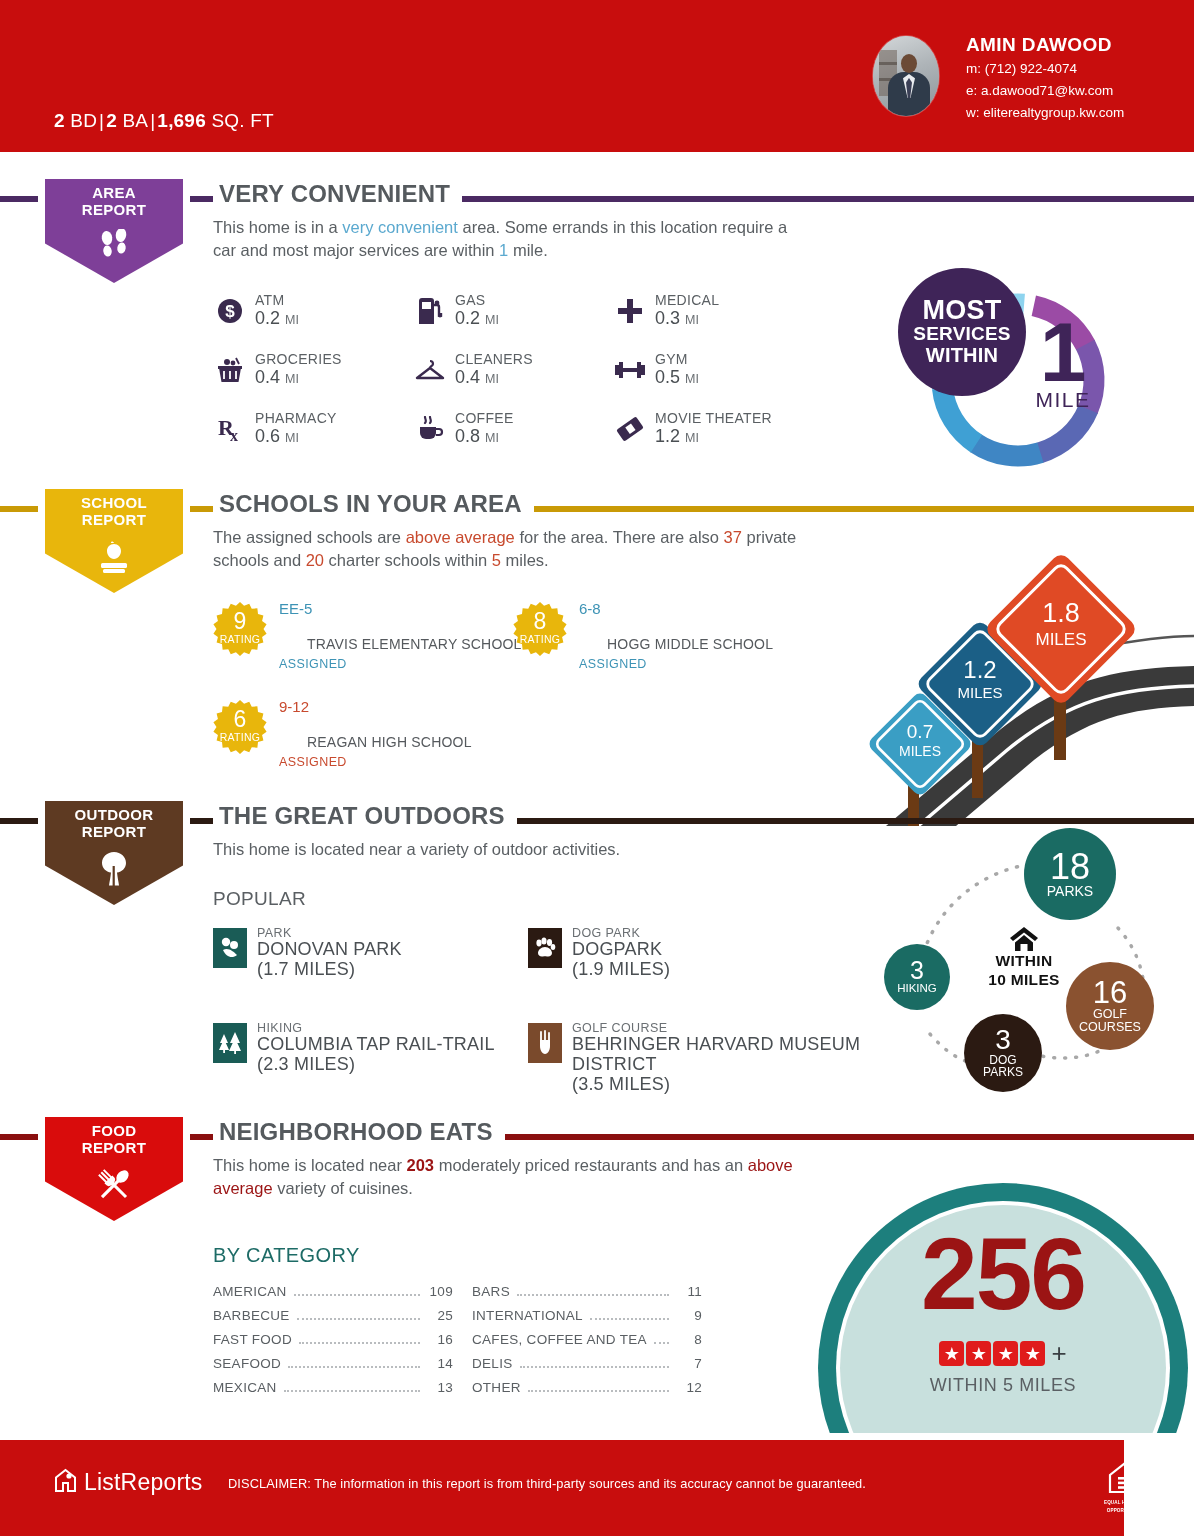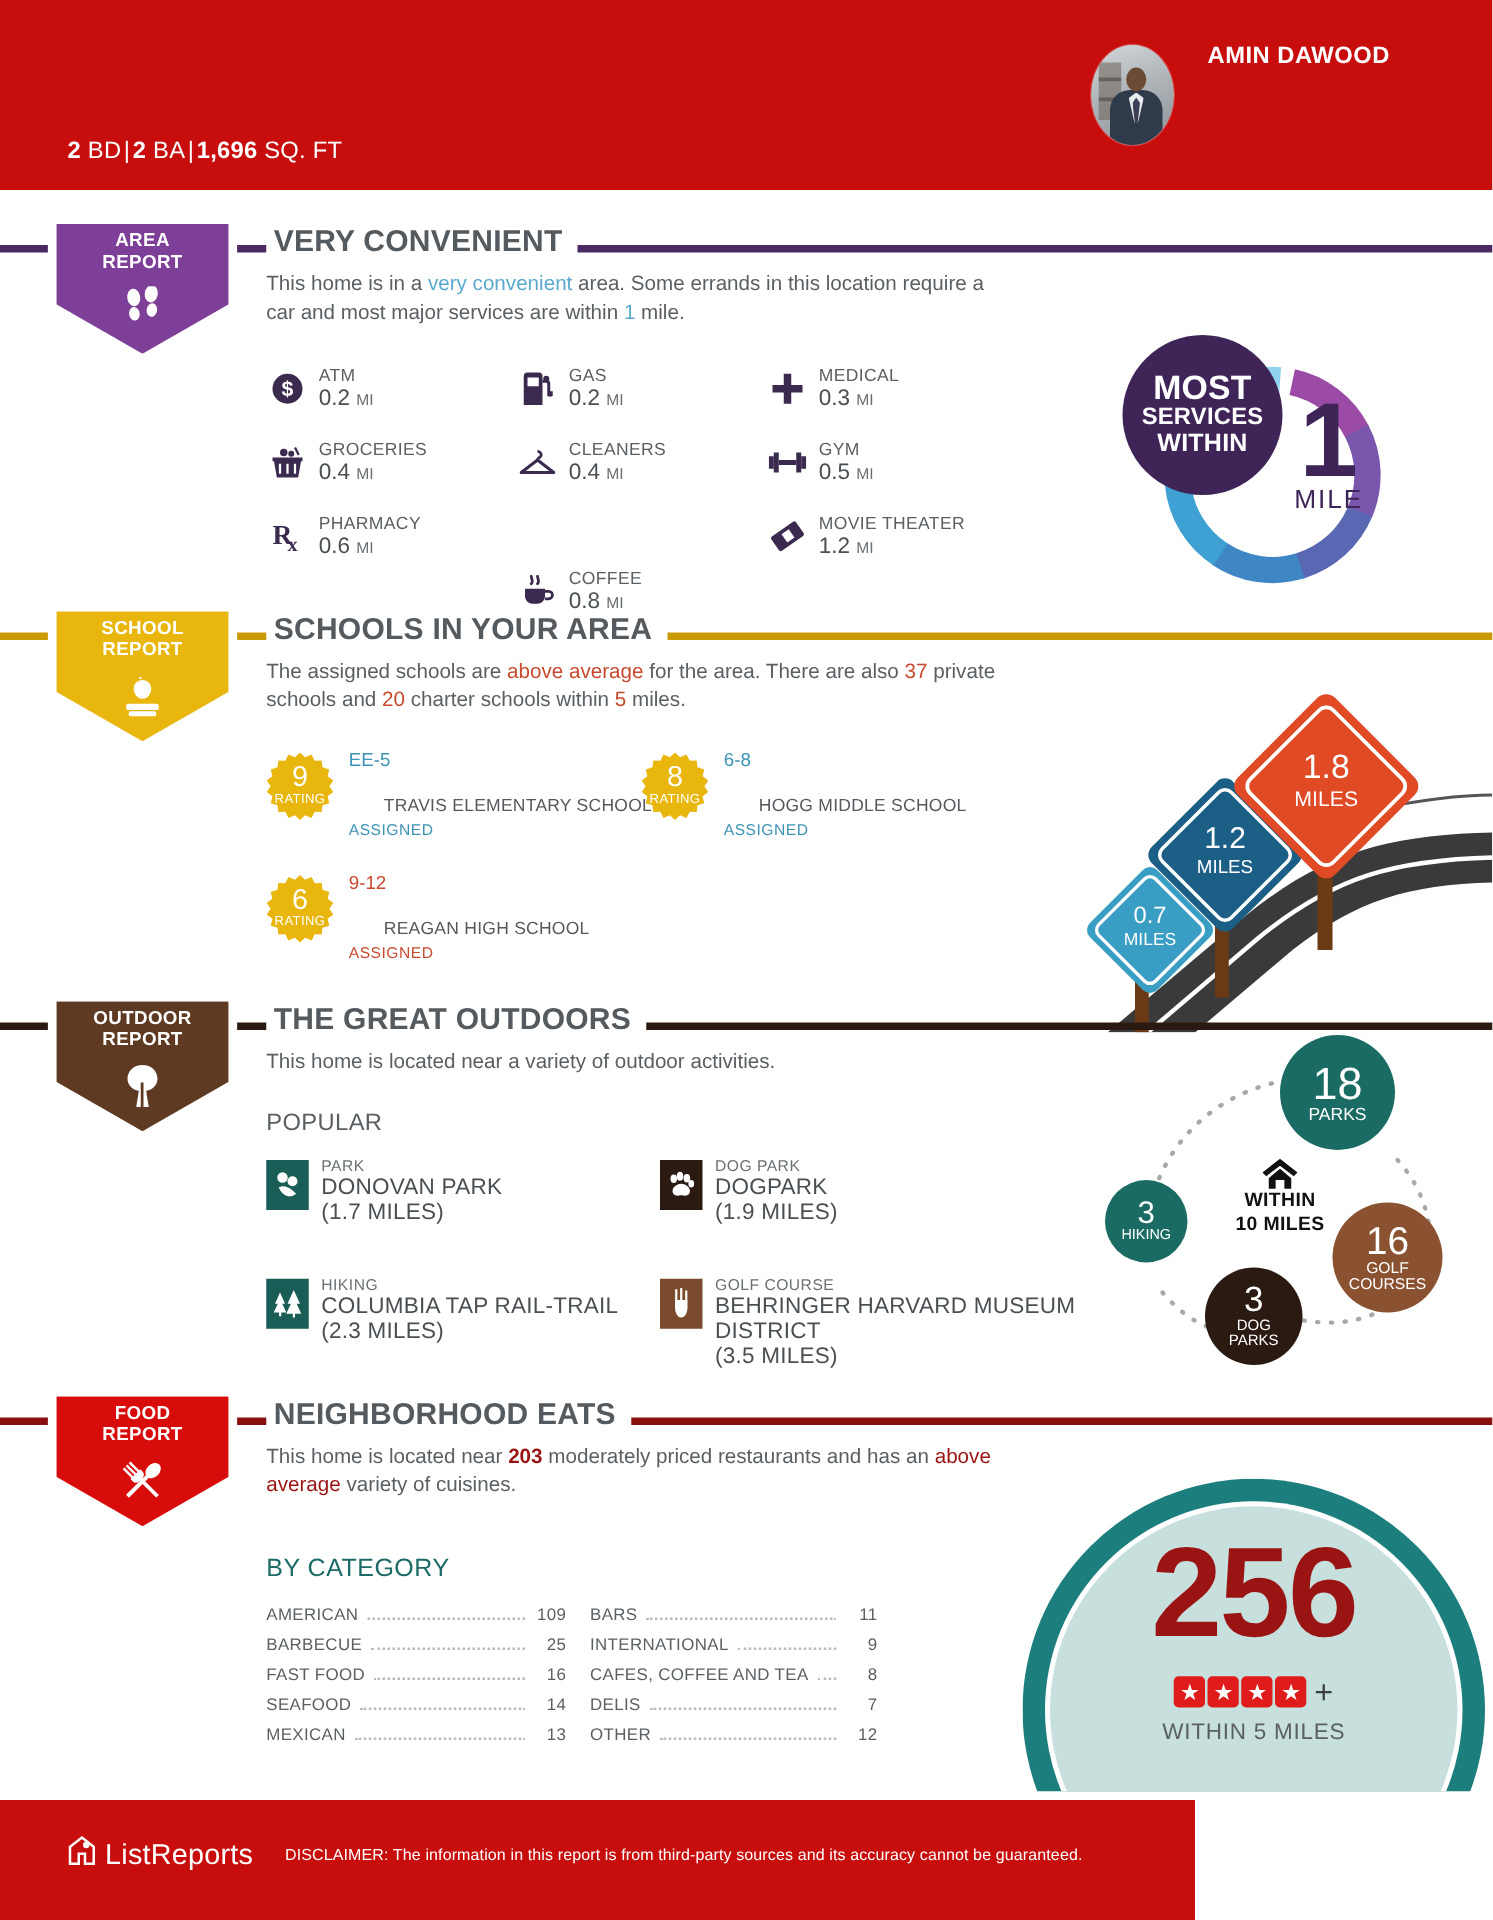--- a/index.html
+++ b/index.html
@@ -135,21 +135,21 @@
   .big-circle { position:absolute; left:818px; top:1183px; width:376px; height:250px; overflow:hidden; }
   .bc-outer { position:absolute; left:0; top:0; width:370px; height:370px; border-radius:50%; background:#1d7f7d; }
   .bc-inner { position:absolute; left:22px; top:22px; width:326px; height:326px; border-radius:50%; background:#c8e0dd; box-shadow:0 0 0 4px #ffffff; }
   .bc-num { position:absolute; left:22px; top:40px; width:326px; text-align:center; font-size:102px; font-weight:bold; color:#9b1414; line-height:1; letter-spacing:-2px; }
   .bc-stars { position:absolute; left:22px; top:155px; width:326px; display:flex; align-items:center; justify-content:center; gap:2px; }
   .star-badge { width:25px; height:25px; background:#e01b1b; border-radius:4px; display:flex; align-items:center; justify-content:center; color:#fff; font-size:18px; line-height:1; }
   .bc-plus { font-size:26px; color:#3a3f43; margin-left:4px; font-weight:normal; }
   .bc-sub { position:absolute; left:22px; top:192px; width:326px; text-align:center; font-size:18px; color:#5a5f63; letter-spacing:.6px; }
 
   
-  .footer { position:absolute; left:0; top:1440px; width:956px; height:96px; background:#c80d0d; z-index:5; }
+  .footer { position:absolute; left:0; top:1440px; width:1124px; height:96px; background:#c80d0d; z-index:5; }
   .lr-logo { position:absolute; left:54px; top:28px; display:flex; align-items:center; gap:7px; color:#fff; }
   .lr-logo .txt { font-size:23px; letter-spacing:.2px; }
   .disclaimer { position:absolute; left:228px; top:36px; color:#fff; font-size:12.8px; letter-spacing:.1px; }
   .eho { position:absolute; left:1098px; top:22px; width:52px; text-align:center; color:#fff; }
   .eho .cap { font-size:4.6px; line-height:1.22; letter-spacing:.1px; margin-top:2px; font-weight:bold; }
 </style>
 </head>
 <body>
 
 <div class="header">
@@ -164,20 +164,25 @@
     <div class="bg"></div>
       <div class="shelf"></div>
       <div class="shelf2"></div>
       <div class="shelf3"></div>
     <div class="body"></div>
       <div class="shirt"></div>
       <div class="tie"></div>
       <div class="head"></div>
   </div>
   <div class="agent-name">AMIN DAWOOD</div>
+  <div class="agent-lines">
+    <div>m: (712) 922-4074</div>
+    <div>e: a.dawood71@kw.com</div>
+    <div>w: eliterealtygroup.kw.com</div>
+  </div>
 </div>
 
 <div class="section" id="sec-area" style="top:196px;">
   <div class="divider" style="background:#4b2a63;"></div>
   <div class="shield" style="background:#ffffff;">
     <div class="shield-in" style="background:#7e3f98;"></div>
     <div class="shield-label">
       <div>AREA</div>
       <div>REPORT</div>
     </div>
@@ -267,21 +272,21 @@
       <div class="amen" style="left: 0px; top: 118px;">
         <span class="ico">
           <svg width="26" height="28" viewBox="0 0 26 28">
             <text x="1" y="20" fill="#3a2a4e" font-family="Liberation Serif, serif" font-size="22" font-weight="bold">R</text>
             <text x="13" y="26" fill="#3a2a4e" font-family="Liberation Serif, serif" font-size="16" font-weight="bold">x</text>
           </svg>
         </span>
         <span class="nm">PHARMACY</span>
         <span class="ds">0.6 <span class="u">MI</span></span>
       </div>
-      <div class="amen" style="left: 200px; top: 118px; margin-top: 44px;">
+      <div class="amen" style="left: 200px; top: 118px;">
         <span class="ico">
           <svg width="28" height="26" viewBox="0 0 28 26">
             <path d="M4 11 h16 v6 a6 6 0 0 1 -6 6 h-4 a6 6 0 0 1 -6 -6 Z" fill="#3a2a4e"></path>
             <path d="M20 13 h3 a3 3 0 0 1 0 6 h-3" fill="none" stroke="#3a2a4e" stroke-width="2.2"></path>
             <path d="M9 7 c2-2 0-4 0-6 M14 7 c2-2 0-4 0-6" fill="none" stroke="#3a2a4e" stroke-width="2.2" stroke-linecap="round"></path>
           </svg>
         </span>
         <span class="nm">COFFEE</span>
         <span class="ds">0.8 <span class="u">MI</span></span>
       </div>

